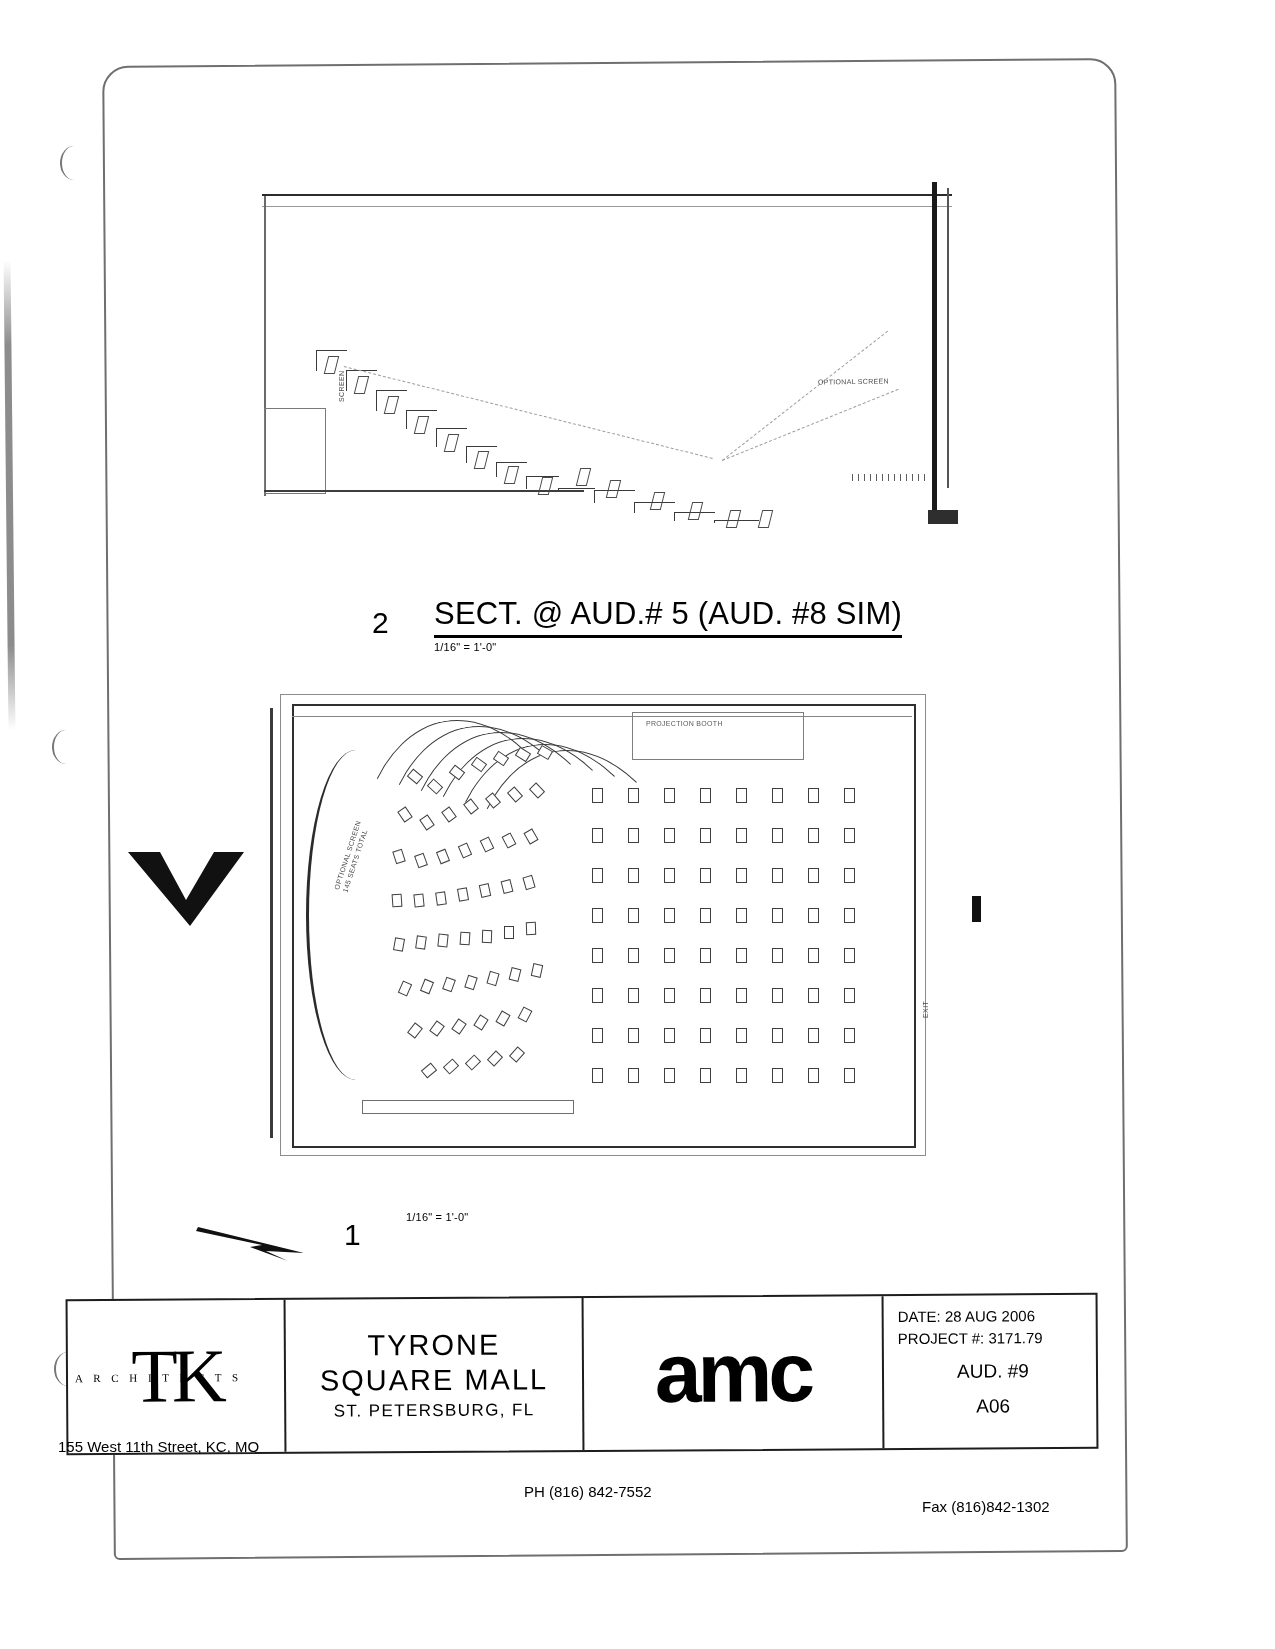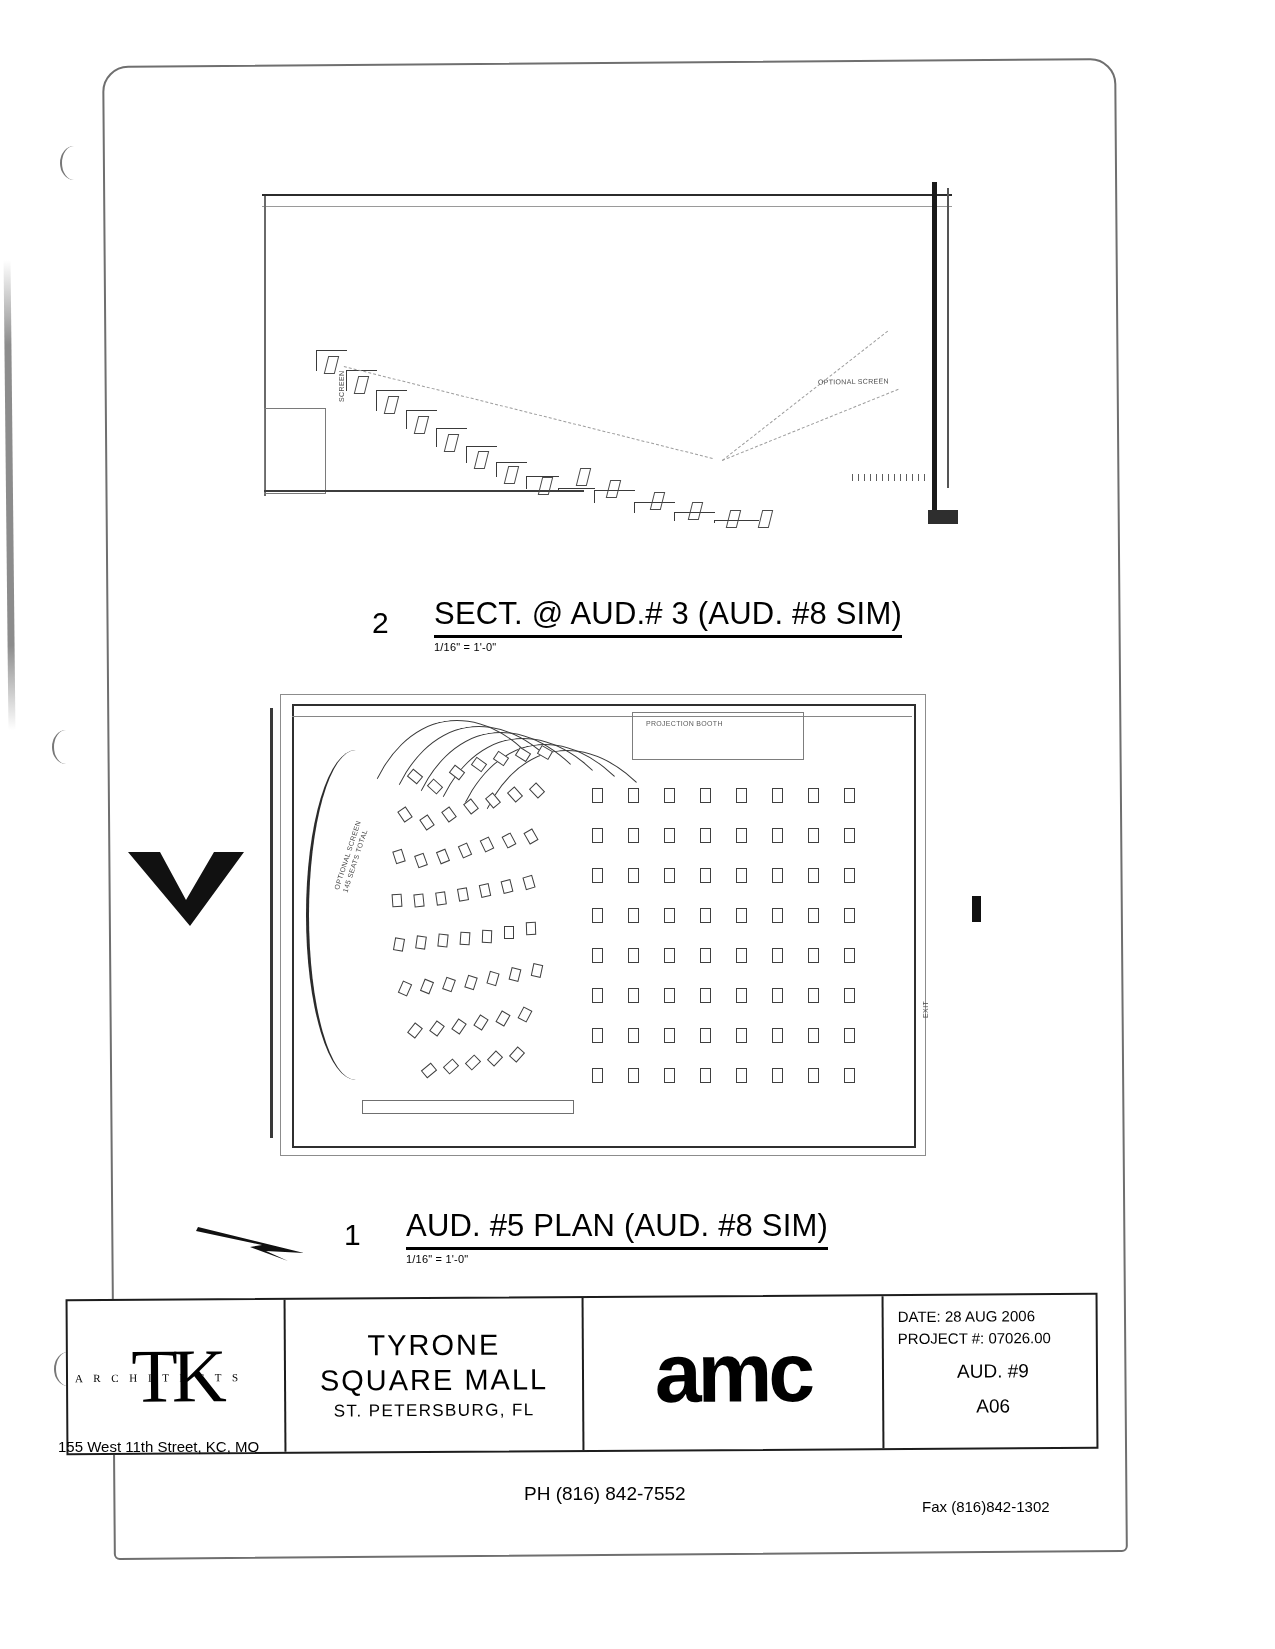--- a/index.html
+++ b/index.html
@@ -329,21 +329,21 @@
   }
 
   .addr {
     position: absolute;
     left: 58px; top: 1438px;
     font-size: 15px;
   }
   .phone {
     position: absolute;
     left: 524px; top: 1483px;
-    font-size: 19px;
+    font-size: 15px;
   }
   .fax {
     position: absolute;
     left: 922px; top: 1498px;
     font-size: 15px;
   }
 </style>
 </head>
 <body>
 
@@ -414,21 +414,21 @@
       <i style="left:72px"></i>
     </div>
 
     <div class="sec-screen-note">OPTIONAL SCREEN</div>
     <div class="sec-left-note">SCREEN</div>
   </div>
 
   <div class="dwg-title" style="left:372px; top:596px;">
     <span class="num" style="left:0; top:10px;">2</span>
     <div style="margin-left:62px;">
-      <span class="name">SECT. @ AUD.# 3 (AUD. #8 SIM)</span>
+      <span class="name">SECT. @ AUD.# 5 (AUD. #8 SIM)</span>
       <span class="scale">1/16" = 1'-0"</span>
     </div>
   </div>
 
   <div class="dwg" id="plan-drawing">
     <div class="plan-outer2"></div>
     <div class="plan-outer"></div>
     <div class="plan-top-band"></div>
     <div class="plan-left-wall"></div>
     <div class="plan-screen"></div>
@@ -572,21 +572,20 @@
     <div class="seat" style="left:438px; top:380px;"></div>
     <div class="seat" style="left:474px; top:380px;"></div>
     <div class="seat" style="left:510px; top:380px;"></div>
     <div class="seat" style="left:546px; top:380px;"></div>
     <div class="seat" style="left:582px; top:380px;"></div>
   </div>
 
   <div class="dwg-title" style="left:344px; top:1208px;">
     <span class="num" style="left:0; top:10px;">1</span>
     <div style="margin-left:62px;">
-      <span class="name">AUD. #5 PLAN (AUD. #8 SIM)</span>
       <span class="scale">1/16" = 1'-0"</span>
     </div>
   </div>
 
   <svg class="arrow-plan" viewBox="0 0 120 56">
     <polygon points="6,22 112,48 74,46 96,56 58,42 70,40 4,26" fill="#111"></polygon>
   </svg>
   <svg class="arrow-sec" viewBox="0 0 130 80">
     <polygon points="4,4 36,4 62,52 90,4 120,4 66,78" fill="#111"></polygon>
   </svg>
@@ -611,21 +610,21 @@
 
     <div class="tb-cell tb-amc">
       <div class="amc-wrap">
         <div class="amc-text">amc</div>
       </div>
     </div>
 
     <div class="tb-cell tb-info">
       <div class="tb-info-inner">
         <div>DATE: 28 AUG 2006</div>
-        <div>PROJECT #: 07026.00</div>
+        <div>PROJECT #: 3171.79</div>
         <div class="tb-info-center">AUD. #9</div>
         <div class="tb-sheet">A06</div>
       </div>
     </div>
   </div>
 
   <div class="addr">155 West 11th Street,  KC, MO</div>
   <div class="phone">PH (816) 842-7552</div>
   <div class="fax">Fax (816)842-1302</div>
 

